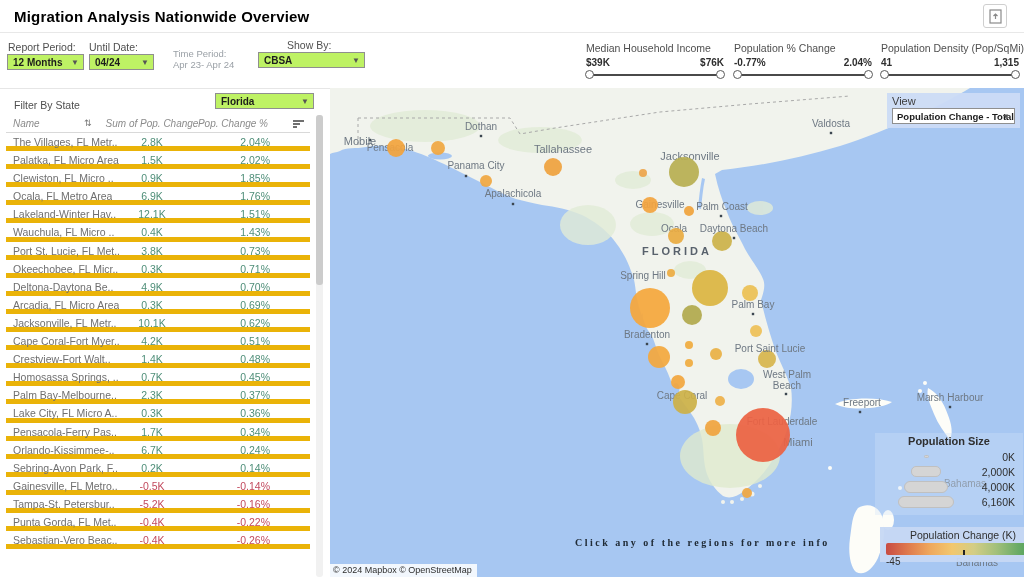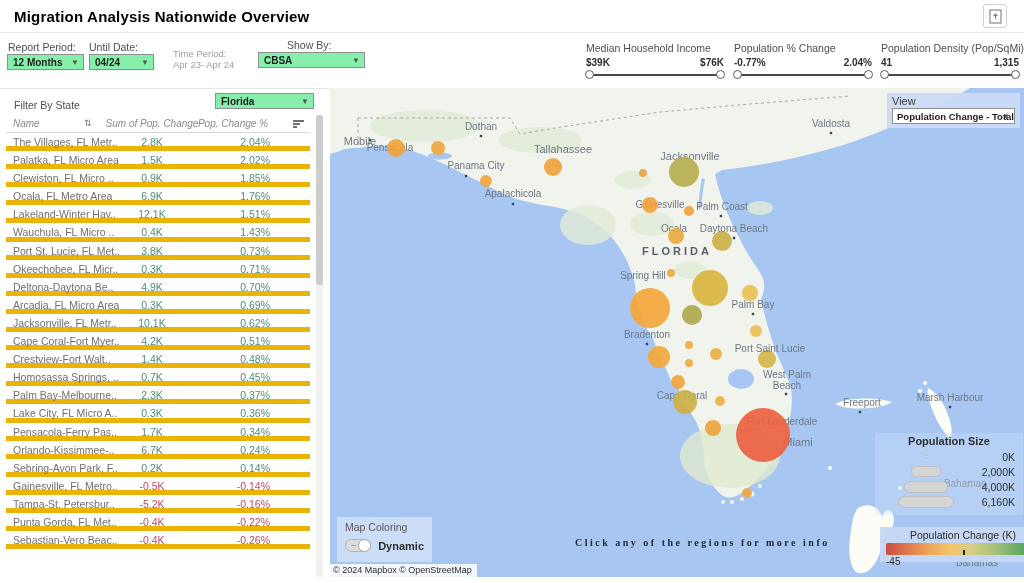--- a/index.html
+++ b/index.html
@@ -5,21 +5,21 @@
   html,body{margin:0;padding:0;background:#fff;}
   *{box-sizing:border-box;}
   .app{position:relative;width:1024px;height:583px;background:#fff;overflow:hidden;
        font-family:"Liberation Sans","DejaVu Sans",sans-serif;color:#333;}
   
   .title{position:absolute;left:14px;top:8px;font-size:15px;font-weight:bold;color:#000;letter-spacing:.2px;}
   .hdr-divider{position:absolute;left:0;top:32px;width:1024px;height:1px;background:#e8e8e8;}
   .export-btn{position:absolute;left:983px;top:4px;width:24px;height:24px;border:1px solid #cfcfcf;border-radius:3px;background:#fff;display:flex;align-items:center;justify-content:center;cursor:pointer;}
   
   .ctl-label{position:absolute;font-size:10.5px;color:#4f4f4f;}
-  .dropdown{position:absolute;height:16px;border:1px solid #8f8f8f;background:#86efac;font-size:10px;font-weight:bold;color:#1c1c1c;display:flex;align-items:center;padding:0 14px 0 5px;white-space:nowrap;}
+  .dropdown{position:absolute;height:16px;border:1px solid #8f8f8f;background:#bef264;font-size:10px;font-weight:bold;color:#1c1c1c;display:flex;align-items:center;padding:0 14px 0 5px;white-space:nowrap;}
   .dropdown .caret{position:absolute;right:4px;top:3px;font-size:8px;color:#555;}
   .time-period{position:absolute;font-size:9.5px;color:#9aa0a6;}
   
   .slider{position:absolute;width:138px;}
   .slider .s-label{font-size:10.5px;color:#4f4f4f;margin-bottom:3px;white-space:nowrap;}
   .slider .s-range{display:flex;justify-content:space-between;font-size:10px;font-weight:bold;color:#2e2e2e;margin-bottom:6px;}
   .slider .s-track{position:relative;height:2px;background:#4a4a4a;margin:0 4px;}
   .slider .s-handle{position:absolute;top:-4px;width:9px;height:9px;border:1.5px solid #5a5a5a;border-radius:50%;background:#fff;}
   .slider .s-handle.left{left:-5px;}
   .slider .s-handle.right{right:-5px;}
@@ -454,27 +454,17 @@
       <div class="cl-title">Population Change (K)</div>
       <div class="cl-bar" id="cl-bar" style="background: linear-gradient(90deg, rgb(200, 75, 66), rgb(223, 122, 77), rgb(239, 168, 92), rgb(242, 199, 109), rgb(211, 205, 133), rgb(163, 192, 123), rgb(106, 171, 102), rgb(61, 154, 81));">
           <span class="cl-tick"></span>
         </div>
       <div class="cl-range">
         <span>-45</span>
         <span>12</span>
       </div>
     </div>
 
-    <div class="map-coloring">
-      <div class="mc-label">Map Coloring</div>
-      <div class="mc-row">
-        <span class="toggle">
-          <span class="minus">−</span>
-          <span class="knob"></span>
-        </span>
-        <span class="mc-val">Dynamic</span>
-      </div>
-    </div>
 
     <div class="map-note">Click any of the regions for more info</div>
     <div class="attribution">© 2024 Mapbox  © OpenStreetMap</div>
   </div>
 </div>
 
 </body></html>

